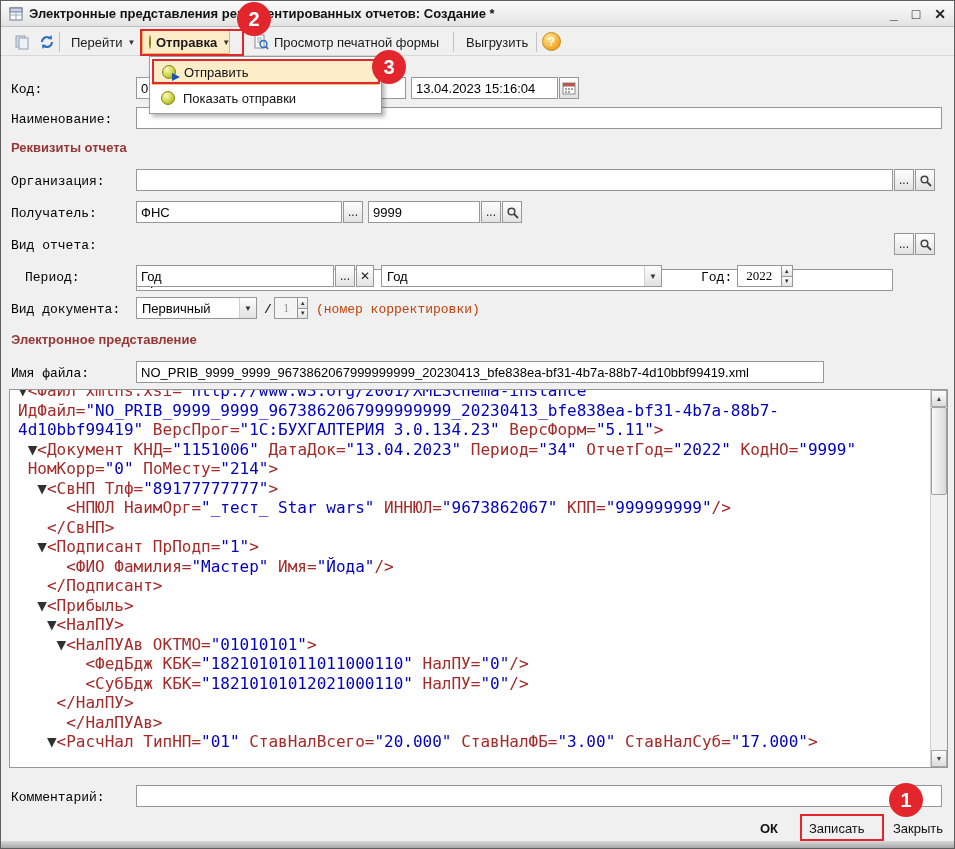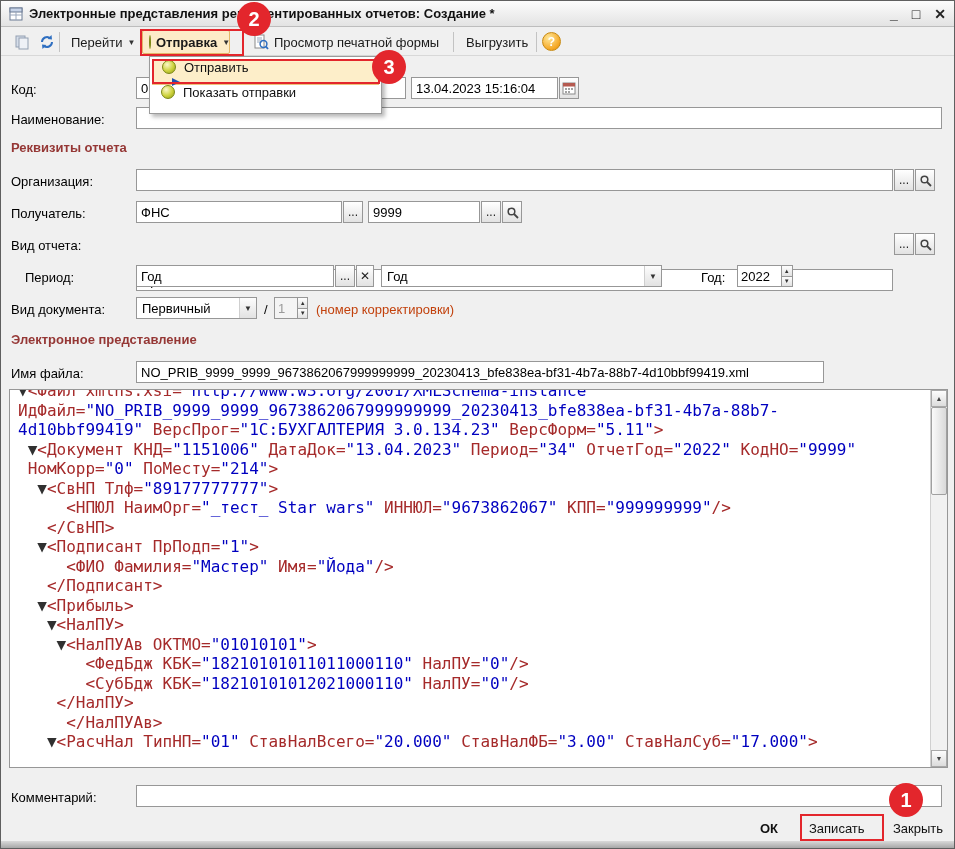--- a/index.html
+++ b/index.html
@@ -23,33 +23,33 @@
   .tb-send { background:#fdecc8; border:1px solid #e3b768; }
   .sphere { position:relative; width:14px; height:14px; border-radius:50%;
     background:radial-gradient(circle at 35% 30%, #fbf7c8, #cdd23c 55%, #8e9a1a); border:1px solid #7c8815; display:inline-block; }
   .send-arrow { position:absolute; right:-3px; bottom:-2px; width:0; height:0;
     border-left:8px solid #1f4fae; border-top:4px solid transparent; border-bottom:4px solid transparent; }
   .help-btn { position:absolute; top:31px; width:19px; height:19px; border-radius:50%;
     background:radial-gradient(circle at 35% 30%, #ffe89a, #f5a623 70%, #d98200);
     color:#fff; font-weight:bold; font-size:12px; display:flex; align-items:center; justify-content:center; border:1px solid #c88a10; }
 
   
-  .lbl { position:absolute; font-size:13px; color:#000; white-space:nowrap; }
+  .lbl { position:absolute; font-size:13px; color:#000; white-space:nowrap;font-family:Liberation Mono, monospace; }
   .section { position:absolute; font-size:13px; font-weight:bold; color:var(--section-header,#953735); }
   .fld { position:absolute; height:22px; border:1px solid #979797; background:#fff; font-size:13px;
     padding:1px 4px; font-family:"Liberation Sans",sans-serif; color:#000; }
   .sq { position:absolute; height:22px; width:20px; border:1px solid #979797;
     background:linear-gradient(#ffffff,#e2e2e2); font-size:12px; color:#222;
     display:flex; align-items:center; justify-content:center; padding:0; line-height:1; }
   .combo { position:absolute; height:22px; border:1px solid #979797; background:#fff; display:flex; align-items:center; }
   .combo-text { flex:1; font-size:13px; padding:0 5px; white-space:nowrap; overflow:hidden; }
   .combo-arrow { width:17px; align-self:stretch; display:flex; align-items:center; justify-content:center;
     border-left:1px solid #cfcfcf; background:linear-gradient(#fdfdfd,#e2e2e2); font-size:8px; color:#333; }
   .spin { position:absolute; height:22px; display:flex; }
-  .spin input { border:1px solid #979797; background:#fff; font-size:13px; padding:1px 3px; width:100%; text-align:left; font-family:Liberation Sans, sans-serif; }
+  .spin input { border:1px solid #979797; background:#fff; font-size:13px; padding:1px 3px; width:100%; text-align:center; font-family:Liberation Serif, serif; }
   .spin.disabled input { color:#9a9a9a; background:#f4f4f4; }
   .spin-btns { display:flex; flex-direction:column; width:15px; }
   .spin-btns span { flex:1; border:1px solid #979797; border-left:none; background:linear-gradient(#fdfdfd,#e2e2e2);
     font-size:6px; color:#333; display:flex; align-items:center; justify-content:center; }
   .spin-btns span:last-child { border-top:none; }
 
   
   .xmlview { position:absolute; left:8px; top:388px; width:939px; height:379px; border:1px solid #979797; background:#fff; overflow:hidden; }
   .xml-content { position:absolute; left:0; top:0; right:17px; bottom:0; padding:0 0 0 8px; overflow:hidden;
     font-family:"DejaVu Sans Mono", monospace; font-size:16px; line-height:19.5px; margin-top:-9px; }
@@ -60,21 +60,21 @@
   .sb { position:absolute; right:0; top:0; bottom:0; width:17px; background:#f1f1f1; border-left:1px solid #d0d0d0; }
   .sb-btn { position:absolute; left:0; width:16px; height:17px; background:linear-gradient(#fdfdfd,#dcdcdc);
     border:1px solid #a8a8a8; font-size:7px; color:#444; display:flex; align-items:center; justify-content:center; }
   .sb-up { top:0; } .sb-down { bottom:0; }
   .sb-thumb { position:absolute; left:0; top:17px; width:16px; height:88px; background:linear-gradient(90deg,#fafafa,#d9d9d9);
     border:1px solid #a0a0a0; border-radius:2px; }
 
   
   .menu { position:absolute; left:148px; top:55px; width:233px; background:#fff; border:1px solid #9b9b9b;
     box-shadow:3px 3px 4px rgba(0,0,0,0.28); z-index:40; padding:2px; }
-  .menu-item { height:26px; display:flex; gap:7px; padding:0 8px; font-size:13px; color:#111; }
+  .menu-item { height:26px; display:flex; align-items:center; gap:7px; padding:0 8px; font-size:13px; color:#111; }
   .menu-item.hl { background:#fdeec9; border:1px solid #ecc37a; }
   .mi-icon { position:relative; width:16px; display:flex; justify-content:center; }
 
   
   .foot-btn { position:absolute; height:22px; top:816px; background:transparent; border:none;
     font-size:13px; color:#111; font-family:inherit; padding:0 6px; }
   .foot-btn.default { font-weight:bold; }
   .bottom-strip { position:absolute; left:0; right:0; bottom:0; height:7px; background:linear-gradient(#d9d9d9,#a7a7a7); }
 
   

